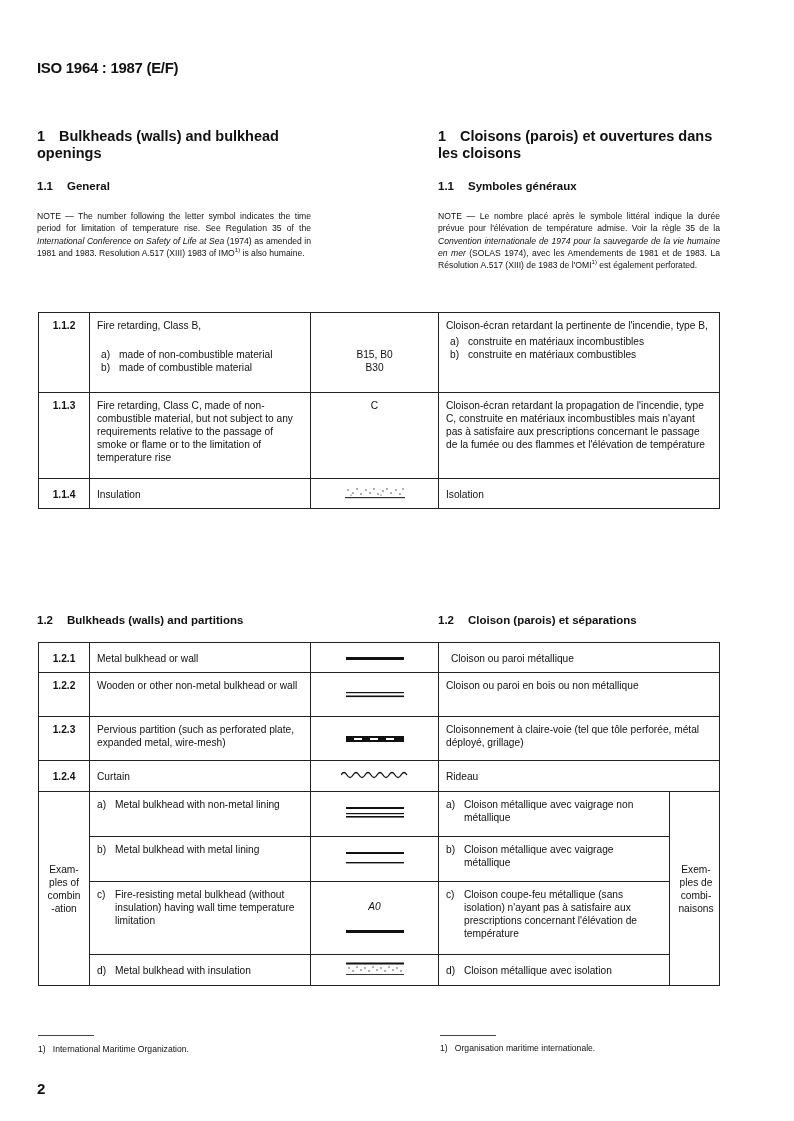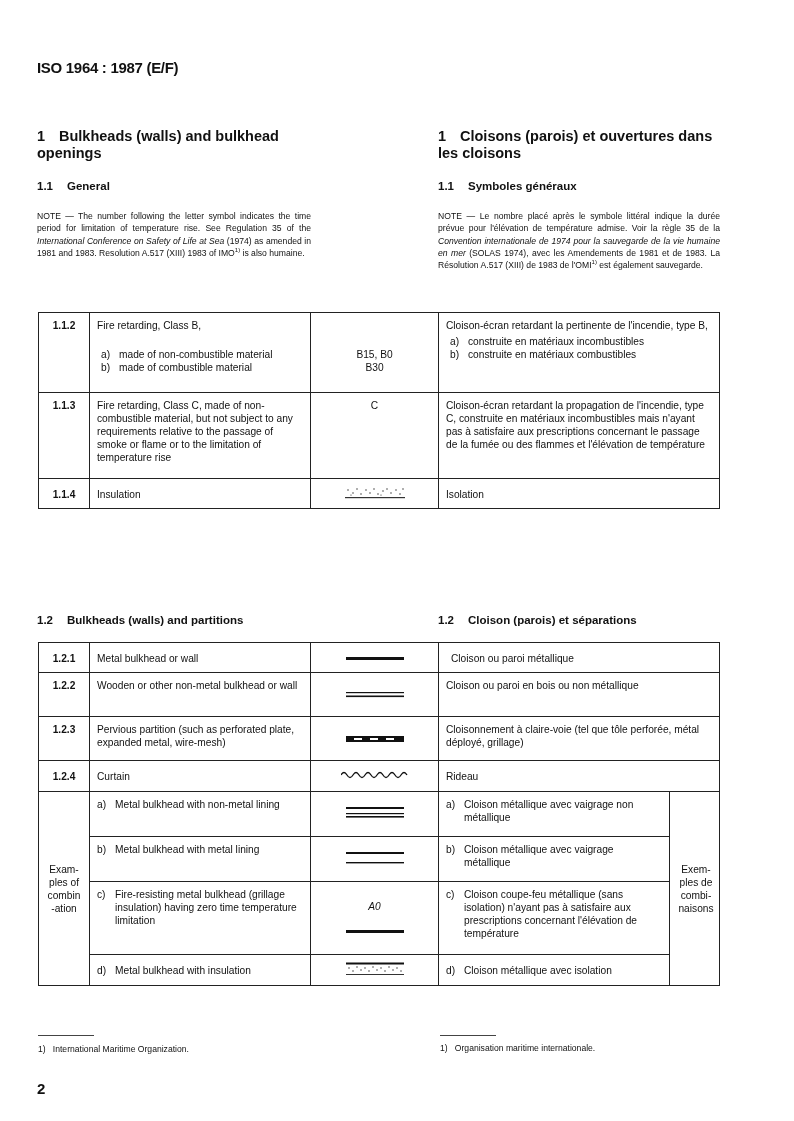--- a/index.html
+++ b/index.html
@@ -41,21 +41,21 @@
   <span>NOTE — The number following the letter symbol indicates the time period for limitation of temperature rise. See Regulation 35 of the </span><i>International Conference on Safety of Life at Sea</i><span> (1974) as amended in 1981 and 1983. Resolution A.517 (XIII) 1983 of IMO</span><sup>1)</sup><span> is also humaine.</span>
 </div>
 
 <div class="abs h1" style="left:438px; top:128px; width:290px;">
   <span class="num">1</span><span>Cloisons (parois) et ouvertures dans les cloisons</span>
 </div>
 <div class="abs h2" style="left:438px; top:180px;">
   <span class="num">1.1</span><span>Symboles généraux</span>
 </div>
 <div class="abs note" style="left:438px; top:210px; width:282px;">
-  <span>NOTE — Le nombre placé après le symbole littéral indique la durée prévue pour l'élévation de température admise. Voir la règle 35 de la </span><i>Convention internationale de 1974 pour la sauvegarde de la vie humaine en mer</i><span> (SOLAS 1974), avec les Amendements de 1981 et de 1983. La Résolution A.517 (XIII) de 1983 de l'OMI</span><sup>1)</sup><span> est également sauvegarde.</span>
+  <span>NOTE — Le nombre placé après le symbole littéral indique la durée prévue pour l'élévation de température admise. Voir la règle 35 de la </span><i>Convention internationale de 1974 pour la sauvegarde de la vie humaine en mer</i><span> (SOLAS 1974), avec les Amendements de 1981 et de 1983. La Résolution A.517 (XIII) de 1983 de l'OMI</span><sup>1)</sup><span> est également perforated.</span>
 </div>
 
 <table class="grid" style="left:38px; top:312px; width:681px;">
   <colgroup>
       <col style="width:51px">
       <col style="width:221px">
       <col style="width:128px">
       <col style="width:281px">
     </colgroup>
   <tbody>
@@ -237,21 +237,21 @@
             <span class="lbl">b)</span>
             <span>Cloison métallique avec vaigrage métallique</span>
           </div>
         </td>
   </tr>
 
   <tr style="height:73px;">
     <td>
           <div class="sub">
             <span class="lbl">c)</span>
-            <span>Fire-resisting metal bulkhead (grillage insulation) having zero time temperature limitation</span>
+            <span>Fire-resisting metal bulkhead (without insulation) having wall time temperature limitation</span>
           </div>
         </td>
     <td class="sym" style="vertical-align:middle;">
       <div style="margin-bottom:11px;font-style:italic;">A0</div>
       <svg width="58" height="5">
             <rect x="0" y="1" width="58" height="3" fill="#111"></rect>
           </svg>
     </td>
     <td>
           <div class="sub">

